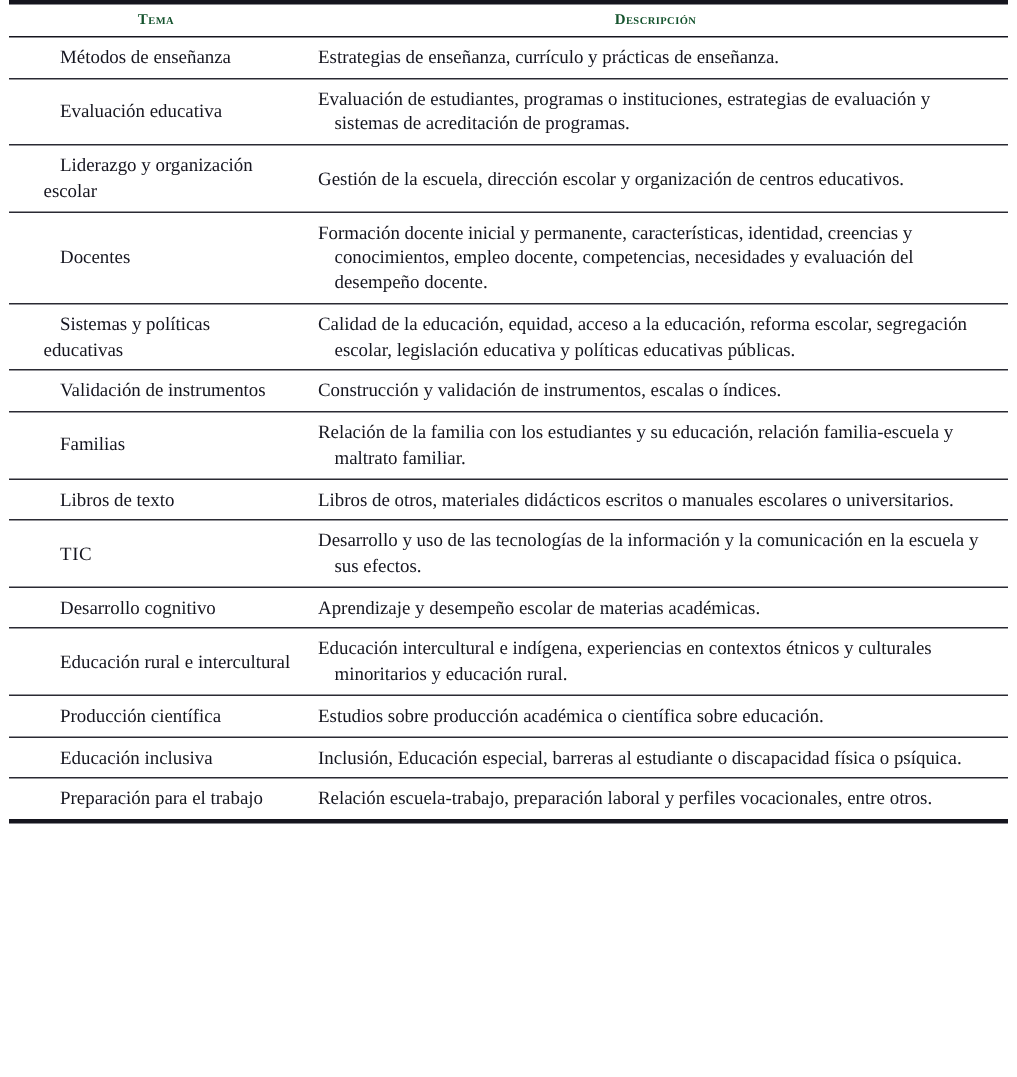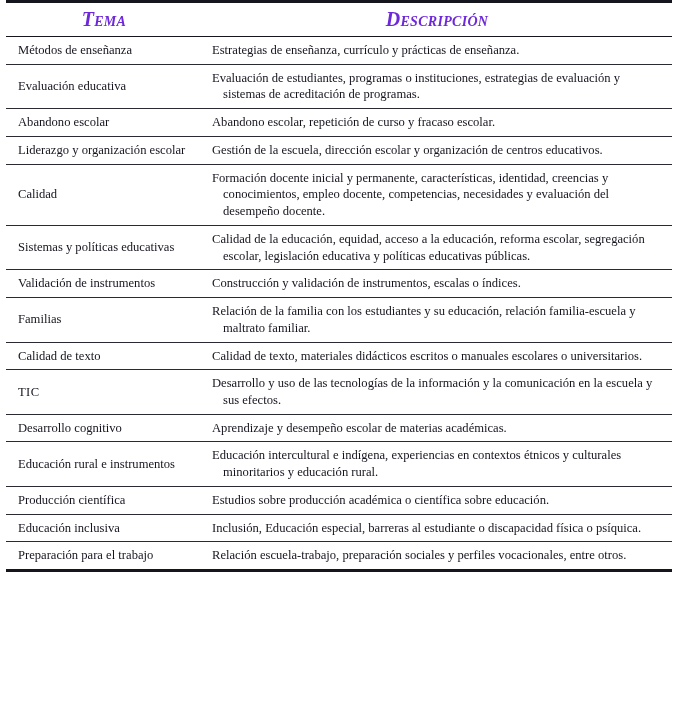--- a/index.html
+++ b/index.html
@@ -30,28 +30,27 @@
 
   
   table.theme-table {
     border-top: 3.5px solid #15151e;
     border-bottom: 3.5px solid #15151e;
   }
 
   thead th {
     font-weight: bold;
     font-variant: small-caps;
-    font-size: 20px;
+    font-size: 10px;
     letter-spacing: 0.3px;
     text-align: center;
     padding: 5px 4px 5px 4px;
     border-bottom: 1.1px solid #15151e;
-    color: #6d28d9;
+    color: #14532d;
     vertical-align: middle;
-    font-style: italic;
   }
 
   tbody td {
     border-bottom: 1.1px solid #2a2a33;
     padding: 5px 4px 5px 4px;
     color: #15151f;
     line-height: 1.33;
   }
 
   tbody tr:last-child td {
@@ -66,20 +65,21 @@
   td.tema {
     vertical-align: middle;
     text-align: left;
     padding-left: 12px;
     padding-right: 8px;
     text-indent: -11px;
     padding-left: 23px;
   }
   td.tema .tema-text {
     display: inline;
+    margin-left: 22px;
   }
 
   
   td.desc {
     vertical-align: middle;
     text-align: left;
     padding-left: 10px;
     padding-right: 8px;
     text-indent: -11px;
     padding-left: 21px;
@@ -106,66 +106,62 @@
     <tbody id="table-body">
         <tr>
           <td class="tema"><span class="tema-text">Métodos de enseñanza</span></td>
           <td class="desc"><span>Estrategias de enseñanza, currículo y prácticas de enseñanza.</span></td>
         </tr>
         <tr>
           <td class="tema"><span class="tema-text">Evaluación educativa</span></td>
           <td class="desc"><span>Evaluación de estudiantes, programas o instituciones, estrategias de evaluación y sistemas de acreditación de programas.</span></td>
         </tr>
         <tr>
-          <td class="tema"><span class="tema-text">Abandono escolar</span></td>
-          <td class="desc"><span>Abandono escolar, repetición de curso y fracaso escolar.</span></td>
-        </tr>
-        <tr>
           <td class="tema"><span class="tema-text">Liderazgo y organización escolar</span></td>
           <td class="desc"><span>Gestión de la escuela, dirección escolar y organización de centros educativos.</span></td>
         </tr>
         <tr>
-          <td class="tema"><span class="tema-text">Calidad</span></td>
+          <td class="tema"><span class="tema-text">Docentes</span></td>
           <td class="desc"><span>Formación docente inicial y permanente, características, identidad, creencias y conocimientos, empleo docente, competencias, necesidades y evaluación del desempeño docente.</span></td>
         </tr>
         <tr>
           <td class="tema"><span class="tema-text">Sistemas y políticas educativas</span></td>
           <td class="desc"><span>Calidad de la educación, equidad, acceso a la educación, reforma escolar, segregación escolar, legislación educativa y políticas educativas públicas.</span></td>
         </tr>
         <tr>
           <td class="tema"><span class="tema-text">Validación de instrumentos</span></td>
           <td class="desc"><span>Construcción y validación de instrumentos, escalas o índices.</span></td>
         </tr>
         <tr>
           <td class="tema"><span class="tema-text">Familias</span></td>
           <td class="desc"><span>Relación de la familia con los estudiantes y su educación, relación familia-escuela y maltrato familiar.</span></td>
         </tr>
         <tr>
-          <td class="tema"><span class="tema-text">Calidad de texto</span></td>
-          <td class="desc"><span>Calidad de texto, materiales didácticos escritos o manuales escolares o universitarios.</span></td>
+          <td class="tema"><span class="tema-text">Libros de texto</span></td>
+          <td class="desc"><span>Libros de otros, materiales didácticos escritos o manuales escolares o universitarios.</span></td>
         </tr>
         <tr>
           <td class="tema"><span class="tema-text sc">TIC</span></td>
           <td class="desc"><span>Desarrollo y uso de las tecnologías de la información y la comunicación en la escuela y sus efectos.</span></td>
         </tr>
         <tr>
           <td class="tema"><span class="tema-text">Desarrollo cognitivo</span></td>
           <td class="desc"><span>Aprendizaje y desempeño escolar de materias académicas.</span></td>
         </tr>
         <tr>
-          <td class="tema"><span class="tema-text">Educación rural e instrumentos</span></td>
+          <td class="tema"><span class="tema-text">Educación rural e intercultural</span></td>
           <td class="desc"><span>Educación intercultural e indígena, experiencias en contextos étnicos y culturales minoritarios y educación rural.</span></td>
         </tr>
         <tr>
           <td class="tema"><span class="tema-text">Producción científica</span></td>
           <td class="desc"><span>Estudios sobre producción académica o científica sobre educación.</span></td>
         </tr>
         <tr>
           <td class="tema"><span class="tema-text">Educación inclusiva</span></td>
           <td class="desc"><span>Inclusión, Educación especial, barreras al estudiante o discapacidad física o psíquica.</span></td>
         </tr>
         <tr>
           <td class="tema"><span class="tema-text">Preparación para el trabajo</span></td>
-          <td class="desc"><span>Relación escuela-trabajo, preparación sociales y perfiles vocacionales, entre otros.</span></td>
+          <td class="desc"><span>Relación escuela-trabajo, preparación laboral y perfiles vocacionales, entre otros.</span></td>
         </tr>
       </tbody>
   </table>
 </div>
 
 </body></html>

